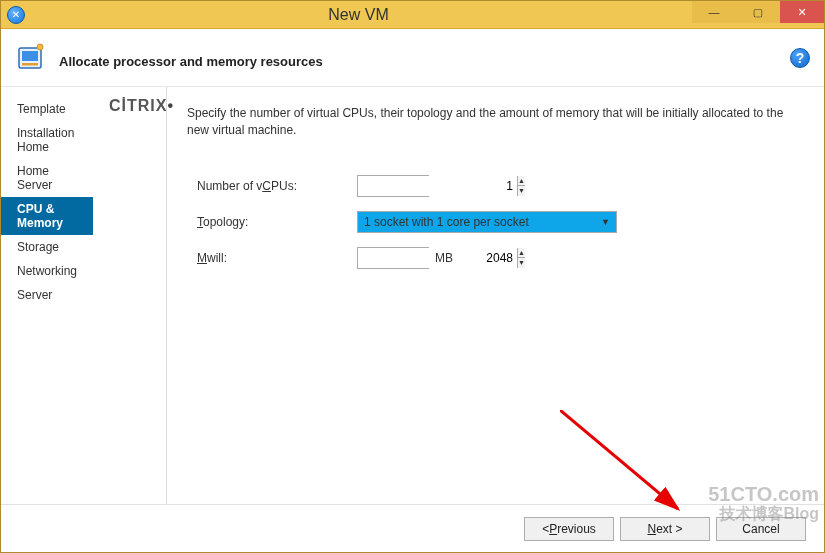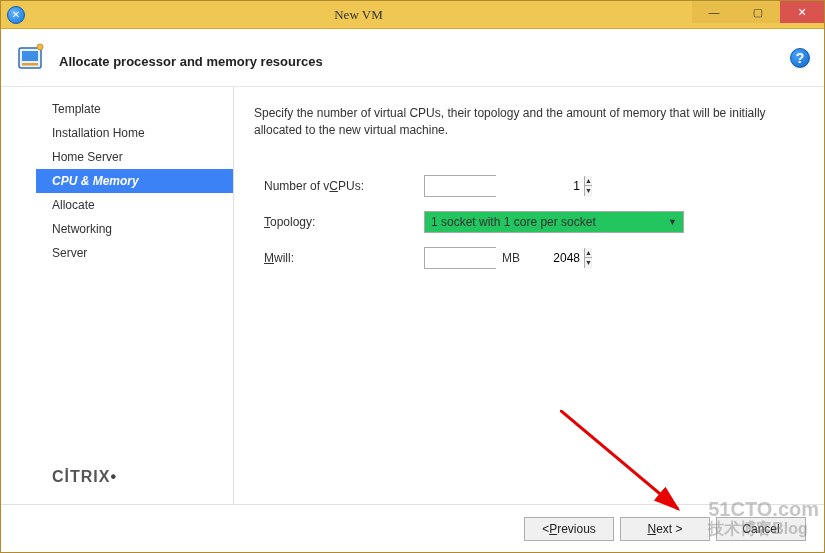--- a/index.html
+++ b/index.html
@@ -34,22 +34,21 @@
     border-radius: 50%;
     background: radial-gradient(circle at 35% 35%, #66b3ff, #1177dd);
     border: 1px solid #0a5ca8;
     display:flex;align-items:center;justify-content:center;
     color:#fff;font-size:10px;line-height:1;
   }
   .titlebar .title {
     flex: 1;
     text-align: center;
     color: #333;
-    font-size: 13px;
-    font-family: Liberation Serif, serif;
+    font-size: 16px;
   }
   .winbtns {
     display: flex;
     height: 100%;
   }
   .winbtn {
     width: 44px;
     height: 22px;
     margin-top: 0;
     display: flex;
@@ -95,39 +94,36 @@
     font-weight:bold;
     font-size:14px;
     border:1px solid #0a5ca8;
   }
   .body {
     flex:1;
     display:flex;
     min-height:0;
   }
   .sidebar {
-    width: 198px;
+    width: 166px;
     border-right: 1px solid #ddd;
     padding-top: 10px;
     display:flex;
-    flex-direction:column;
-    margin-left:35px;
   }
   .sidebar .steps { flex:1; }
   .sidebar .step {
     padding: 5px 16px;
     color: #333;
     cursor: default;
     font-size:12px;
   }
   .sidebar .step.active {
-    background: #3b82f6;
+    background: #0369a1;
     color: #fff;
     font-weight: bold;
-    font-style: italic;
   }
   .brand {
     padding: 0 16px 18px 16px;
     color:#555;
     font-size:16px;
     letter-spacing:1px;
     font-weight:bold;
   }
   .brand .dot { color:#444; }
   .content {
@@ -176,21 +172,21 @@
     font-size:7px;
     color:#333;
     background:#f3f3f3;
     cursor:pointer;
   }
   .spin .arrows div:first-child { border-bottom:1px solid #aaa; }
   .dropdown {
     width: 260px;
     height:22px;
     border:1px solid #aaa;
-    background:#22c55e;
+    background:#0ea5e9;
     display:flex;
     align-items:center;
     padding: 0 6px;
     justify-content:space-between;
   }
   .dropdown .chev { font-size:9px; color:#333; }
   .unit { margin-left:6px; }
   .footer {
     height: 48px;
     border-top:1px solid #e0e0e0;
@@ -209,27 +205,27 @@
     align-items:center;
     justify-content:center;
     font-size:12px;
     color:#222;
     cursor:pointer;
     padding:0 14px;
   }
   .watermark {
     position:absolute;
     right: 6px;
-    bottom: 15px;
+    bottom: 30px;
     color: rgba(128,128,128,0.45);
     font-size: 20px;
     font-weight:bold;
     pointer-events:none;
     line-height:1.1;
-    text-align:left;
+    text-align:right;
     margin-left:24px;
   }
   .watermark .cn { font-size:16px; }
   .arrow-svg {
     position:absolute;
     left:560px;
     top:410px;
     pointer-events:none;
   }
   u { text-decoration: underline; }
@@ -261,21 +257,21 @@
     <div class="helpicon">?</div>
   </div>
 
   <div class="body">
     <div class="sidebar">
       <div class="steps">
         <div class="step">Template</div>
         <div class="step">Installation Home</div>
         <div class="step">Home Server</div>
         <div class="step active">CPU &amp; Memory</div>
-        <div class="step">Allocate</div>
+        <div class="step">Storage</div>
         <div class="step">Networking</div>
         <div class="step">Server</div>
       </div>
       <div class="brand">
         <span>CİTRIX</span><span class="dot">•</span>
       </div>
     </div>
 
     <div class="content">
       <p class="desc">Specify the number of virtual CPUs, their topology and the amount of memory that will be initially allocated to the new virtual machine.</p>

